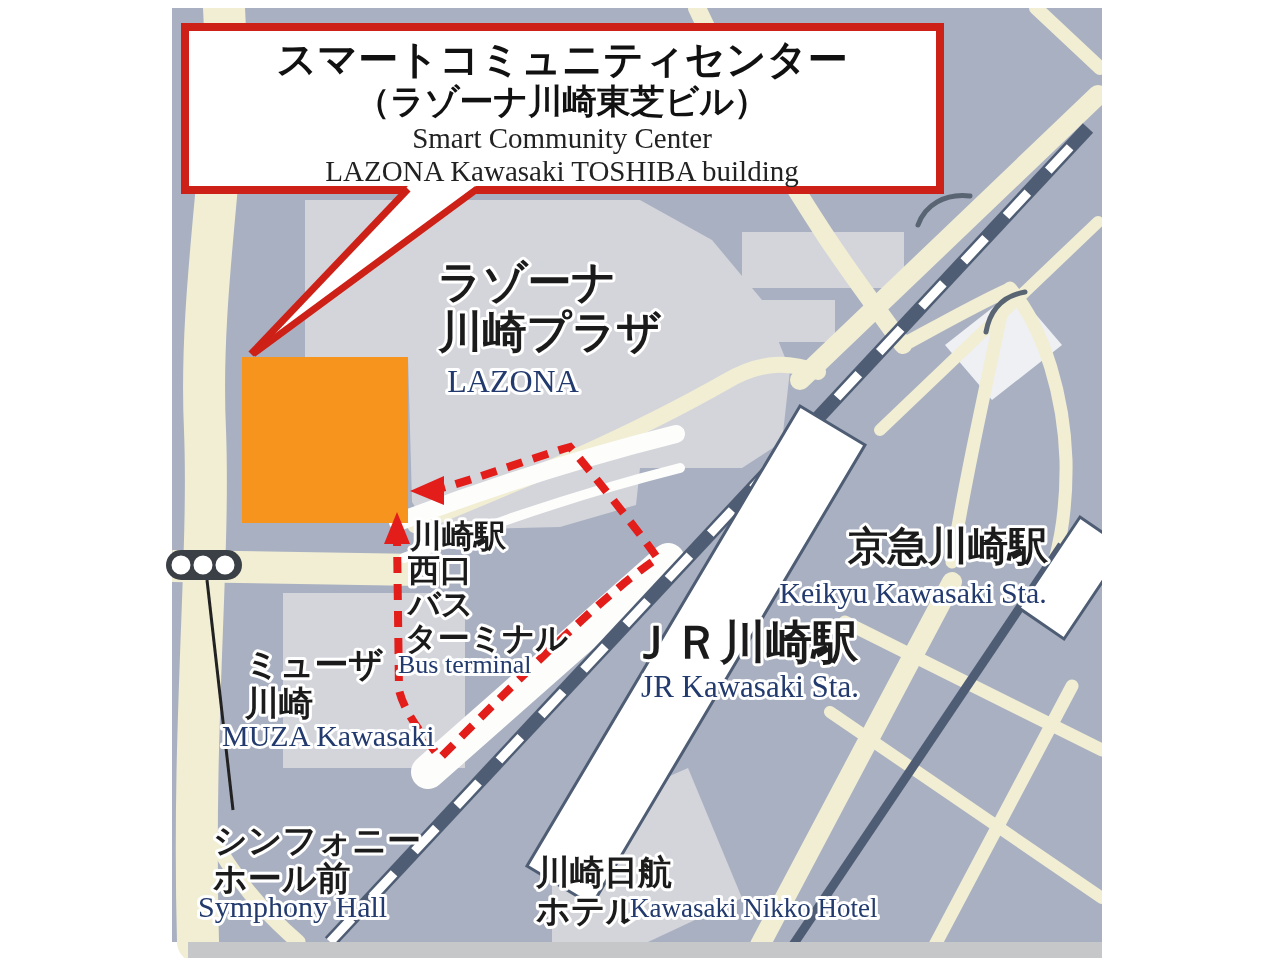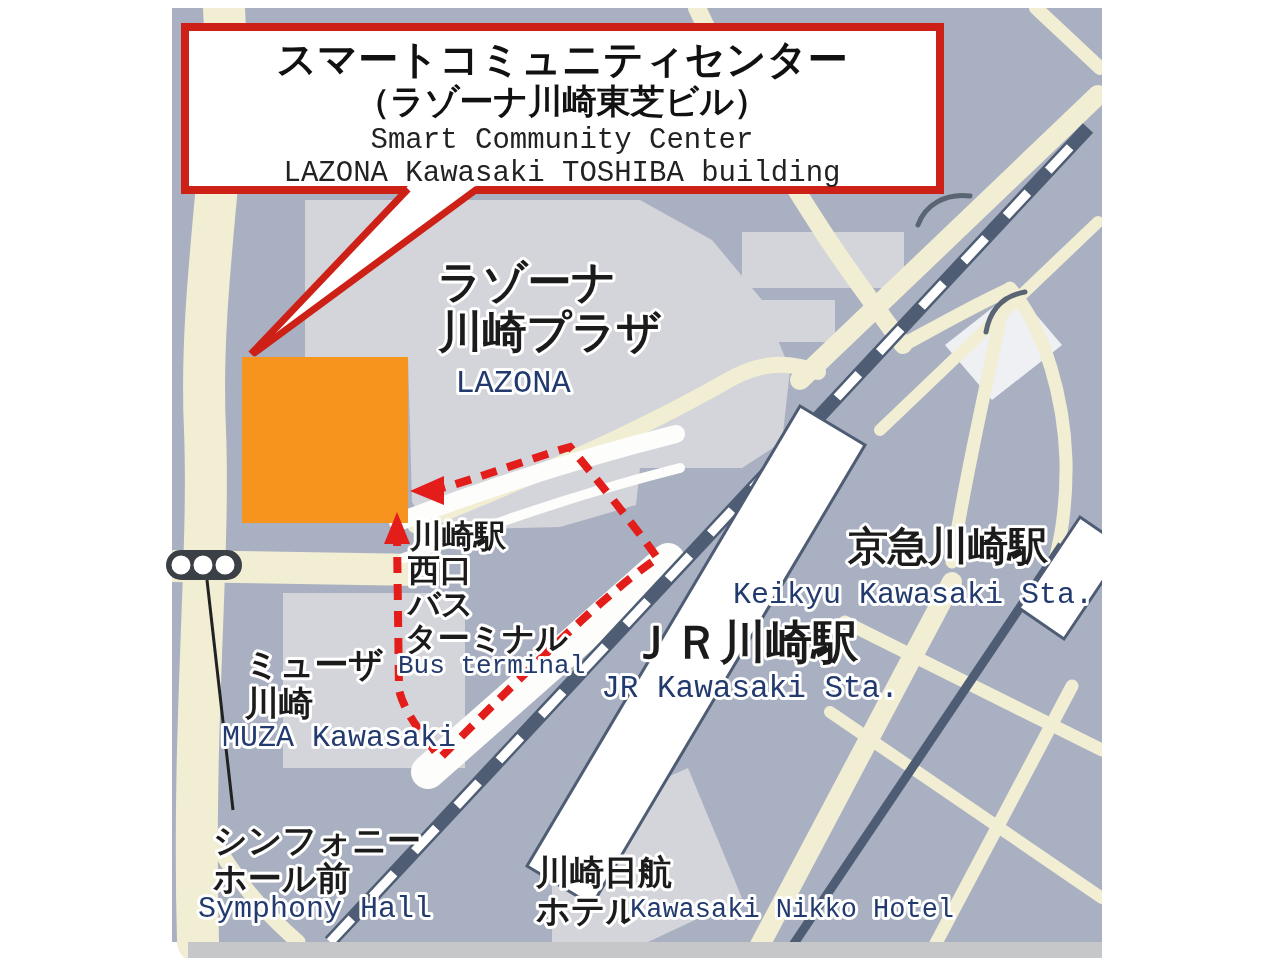--- a/index.html
+++ b/index.html
@@ -1,17 +1,17 @@
 <!DOCTYPE html>
 <html><head>
 <meta charset="utf-8">
 <style>
   html,body{margin:0;padding:0;background:#ffffff;}
   .stage{position:relative;width:1288px;height:966px;background:#fff;overflow:hidden;
-         font-family:Liberation Mono, monospace;}
+         font-family:Liberation Serif, serif;}
   svg{display:block}
   .bg{fill:#a9b0c1}
   .block{fill:#d4d5da}
   .block-white{fill:#eef0f4}
   .road{stroke:#f1eed4;fill:none;stroke-linecap:round}
   .road-sq{stroke:#f1eed4;fill:none;stroke-linecap:butt}
   .road-w{stroke:#fdfdfb;fill:none;stroke-linecap:round}
   .rail-base{stroke:#4e5d74;stroke-width:14;fill:none}
   .rail-dash{stroke:#ffffff;stroke-width:9;fill:none;stroke-dasharray:32 30}
   .keikyu{stroke:#4e5d74;stroke-width:9;fill:none}

